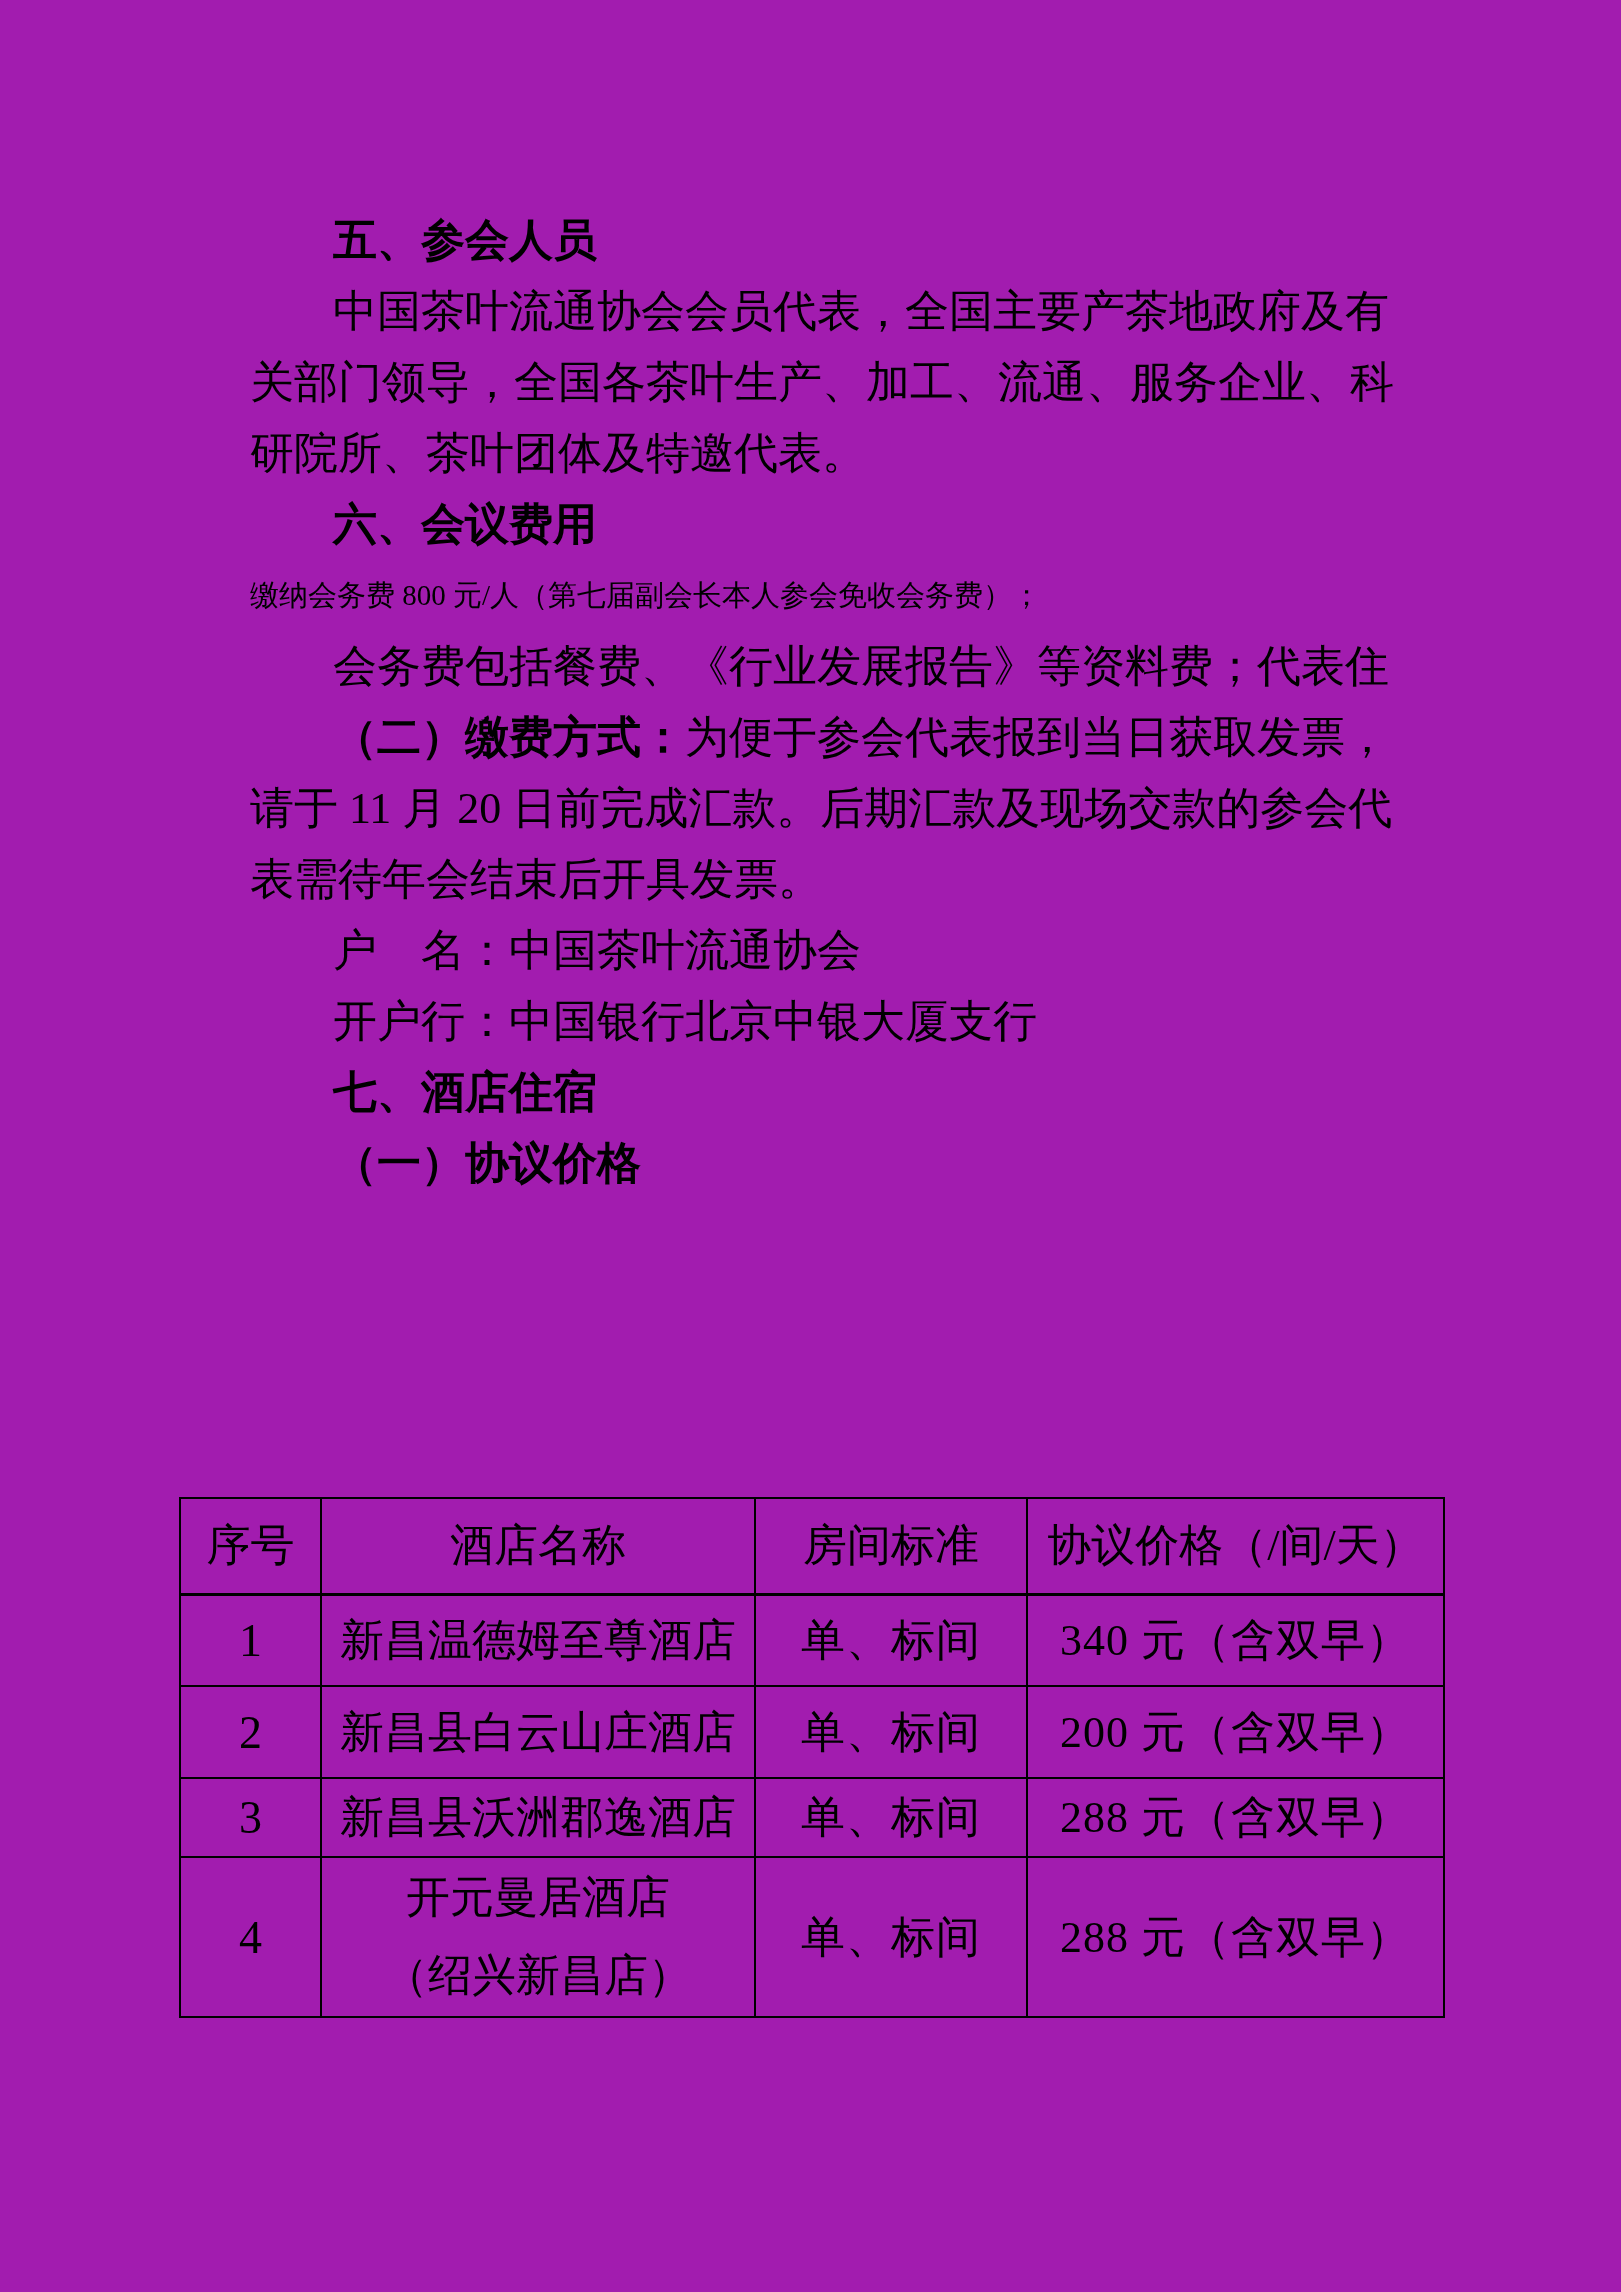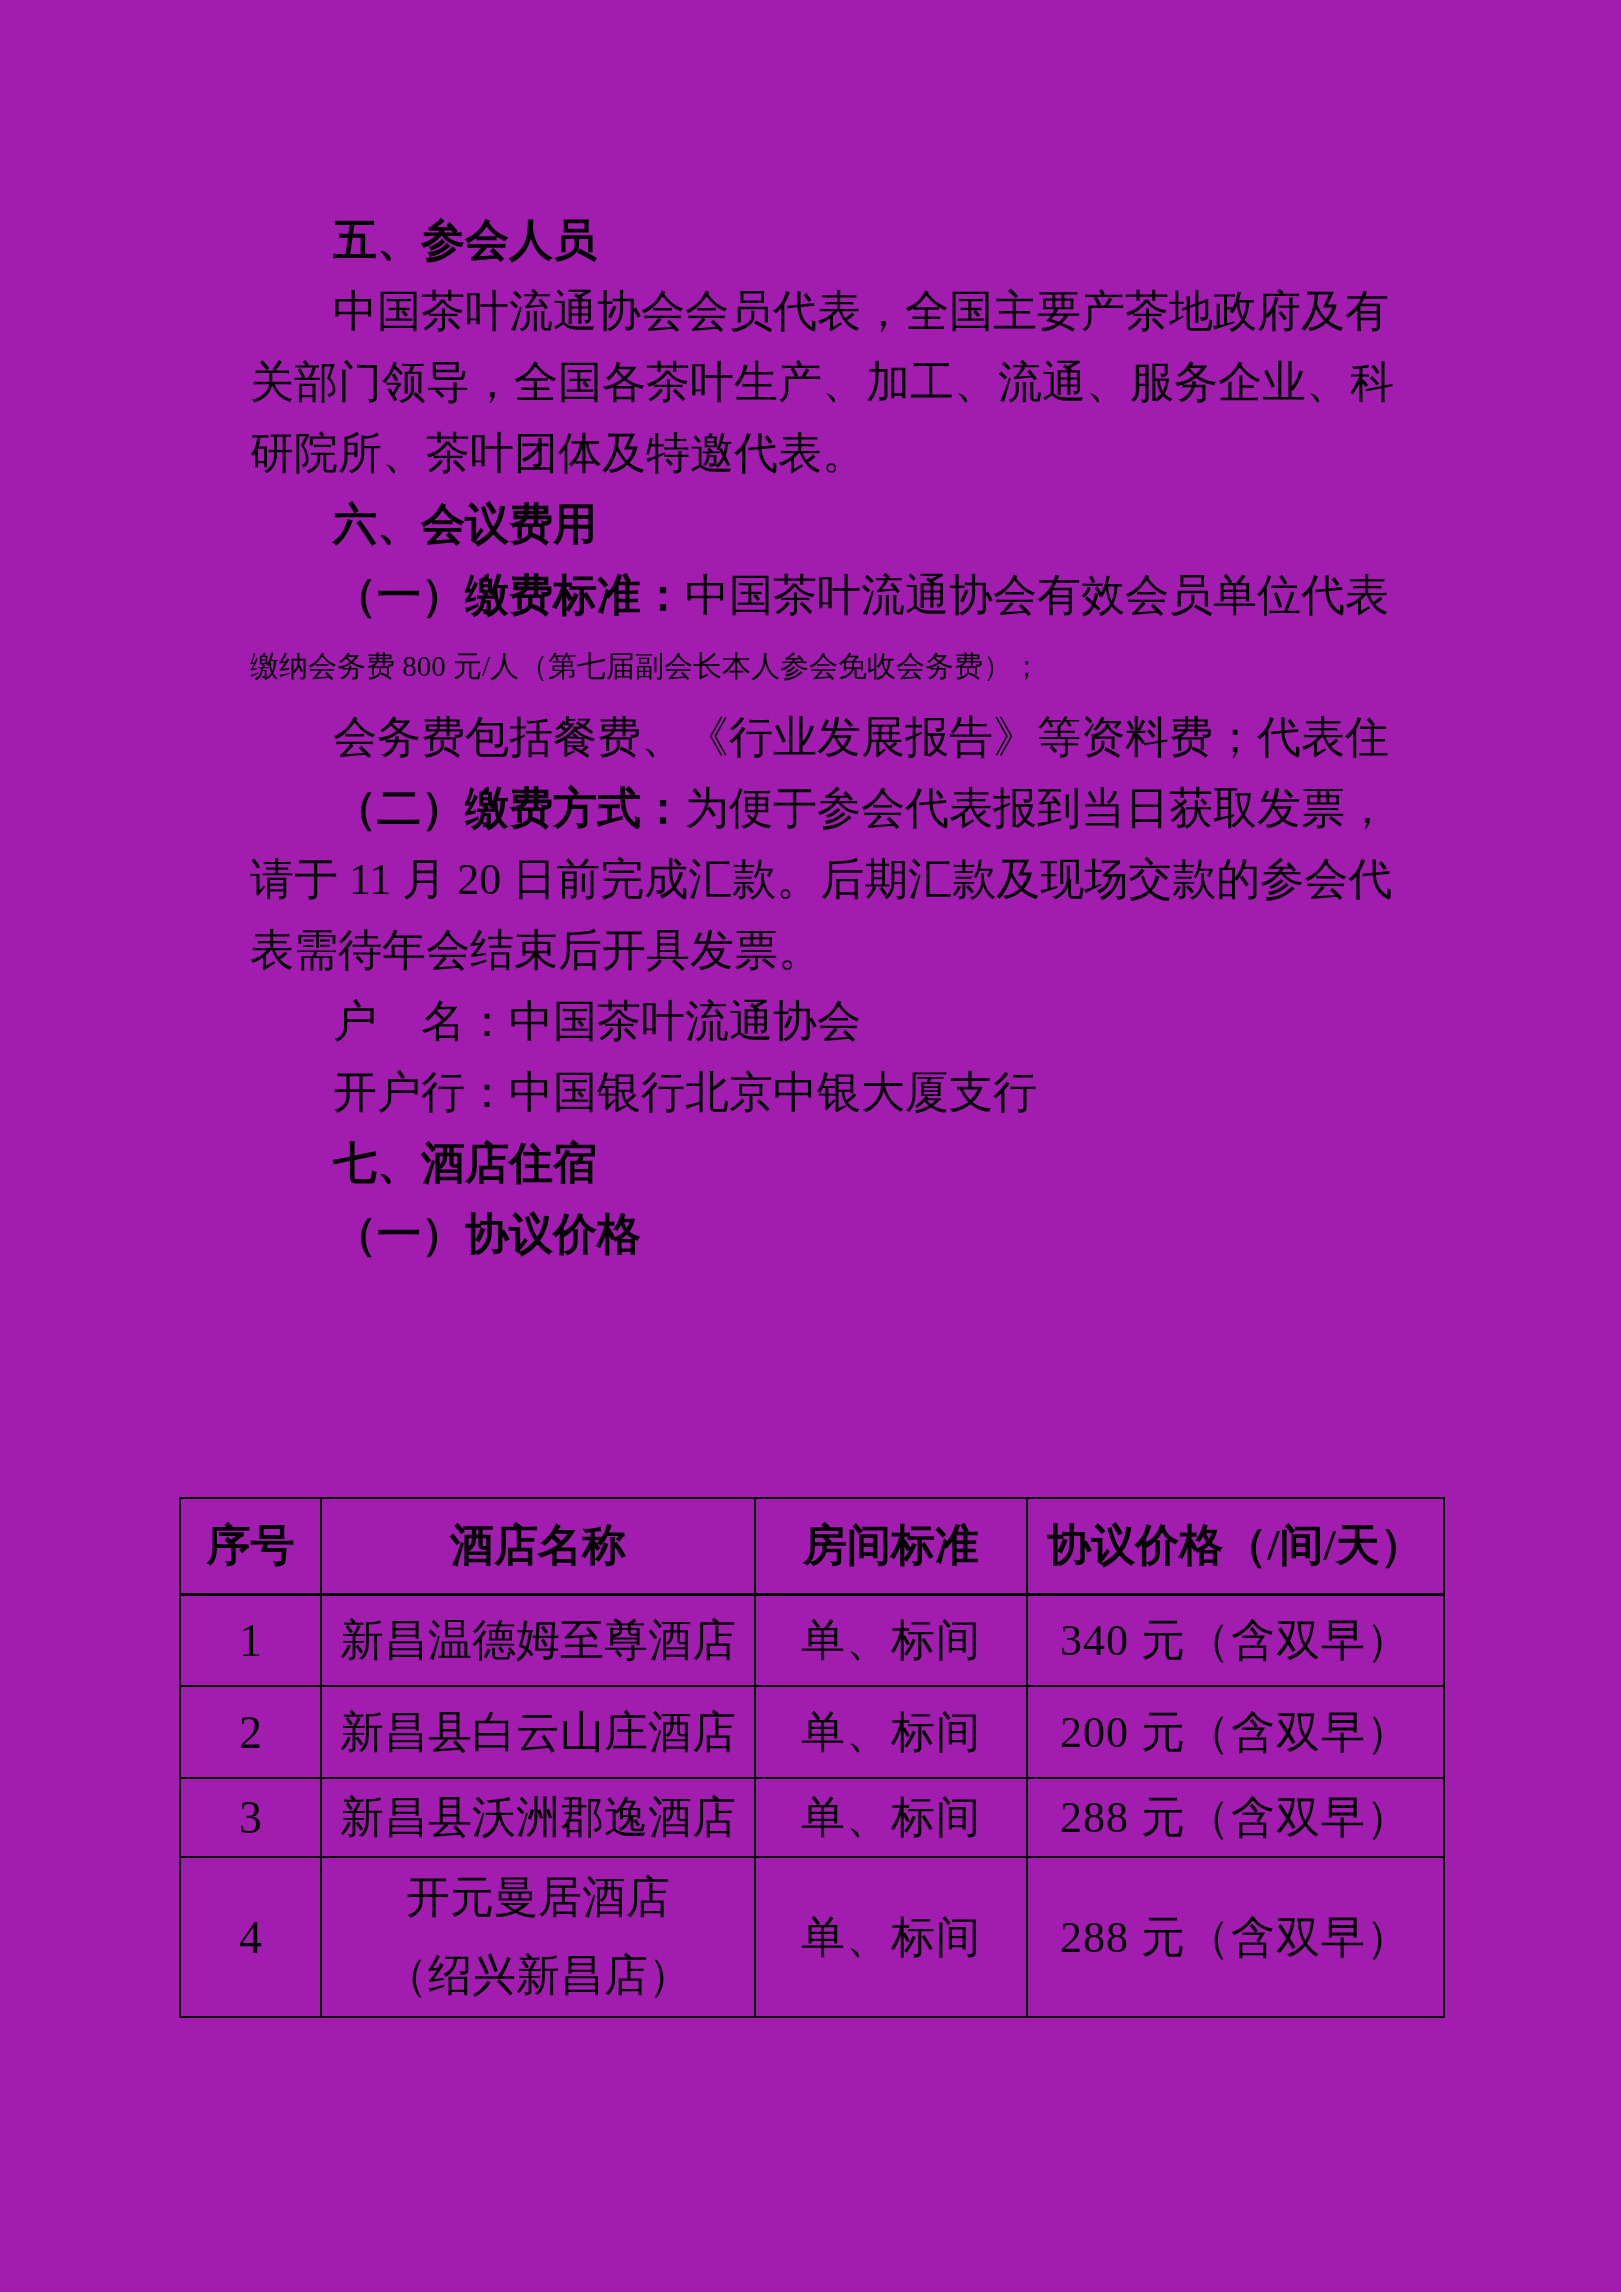--- a/index.html
+++ b/index.html
@@ -37,40 +37,39 @@
     border:2px solid #000;
     text-align:center;
     vertical-align:middle;
     font-size:44px;
     font-weight:normal;
     padding:0;
     overflow:hidden;
   }
   .hotel-table tr{height:92px;}
   .hotel-table tr.hdr{height:96px;}
-  .hotel-table tr.hdr th{font-weight:bold;border-bottom:3.9px solid #000;}
+  .hotel-table tr.hdr th{font-weight:normal;border-bottom:3.9px solid #000;}
   .hotel-table tr.r3{height:79px;}
   .hotel-table tr.r4{height:160px;}
   .hotel-table .num{font-size:46px;}
   .hotel-table{border:2.9px solid #000;}
   .two-line span{display:block;line-height:78px;}
   .price-cell,.room-cell{letter-spacing:1px;}
 </style>
 </head>
 <body>
 
 <div class="page">
 
   <div class="content">
     <div class="line ind"><span class="b">五、参会人员</span></div>
     <div class="line ind"><span>中国茶叶流通协会会员代表，全国主要产茶地政府及有</span></div>
     <div class="line"><span>关部门领导，全国各茶叶生产、加工、流通、服务企业、科</span></div>
     <div class="line"><span>研院所、茶叶团体及特邀代表。</span></div>
     <div class="line ind"><span class="b">六、会议费用</span></div>
-    <div class="line ind"><span class="b">（一）缴费标准：</span><span>中国茶叶流通协会有效会员单位代表</span></div>
     <div class="line tight"><span>缴纳会务费 800 元/人（第七届副会长本人参会免收会务费）；</span></div>
     <div class="line ind"><span>会务费包括餐费、《行业发展报告》等资料费；代表住</span></div>
     <div class="line ind"><span class="b">（二）缴费方式：</span><span>为便于参会代表报到当日获取发票，</span></div>
     <div class="line"><span>请于 11 月 20 日前完成汇款。后期汇款及现场交款的参会代</span></div>
     <div class="line"><span>表需待年会结束后开具发票。</span></div>
     <div class="line ind"><span>户　名：中国茶叶流通协会</span></div>
     <div class="line ind"><span>开户行：中国银行北京中银大厦支行</span></div>
     <div class="line ind"><span class="b">七、酒店住宿</span></div>
     <div class="line ind"><span class="b">（一）协议价格</span></div>
   </div>

